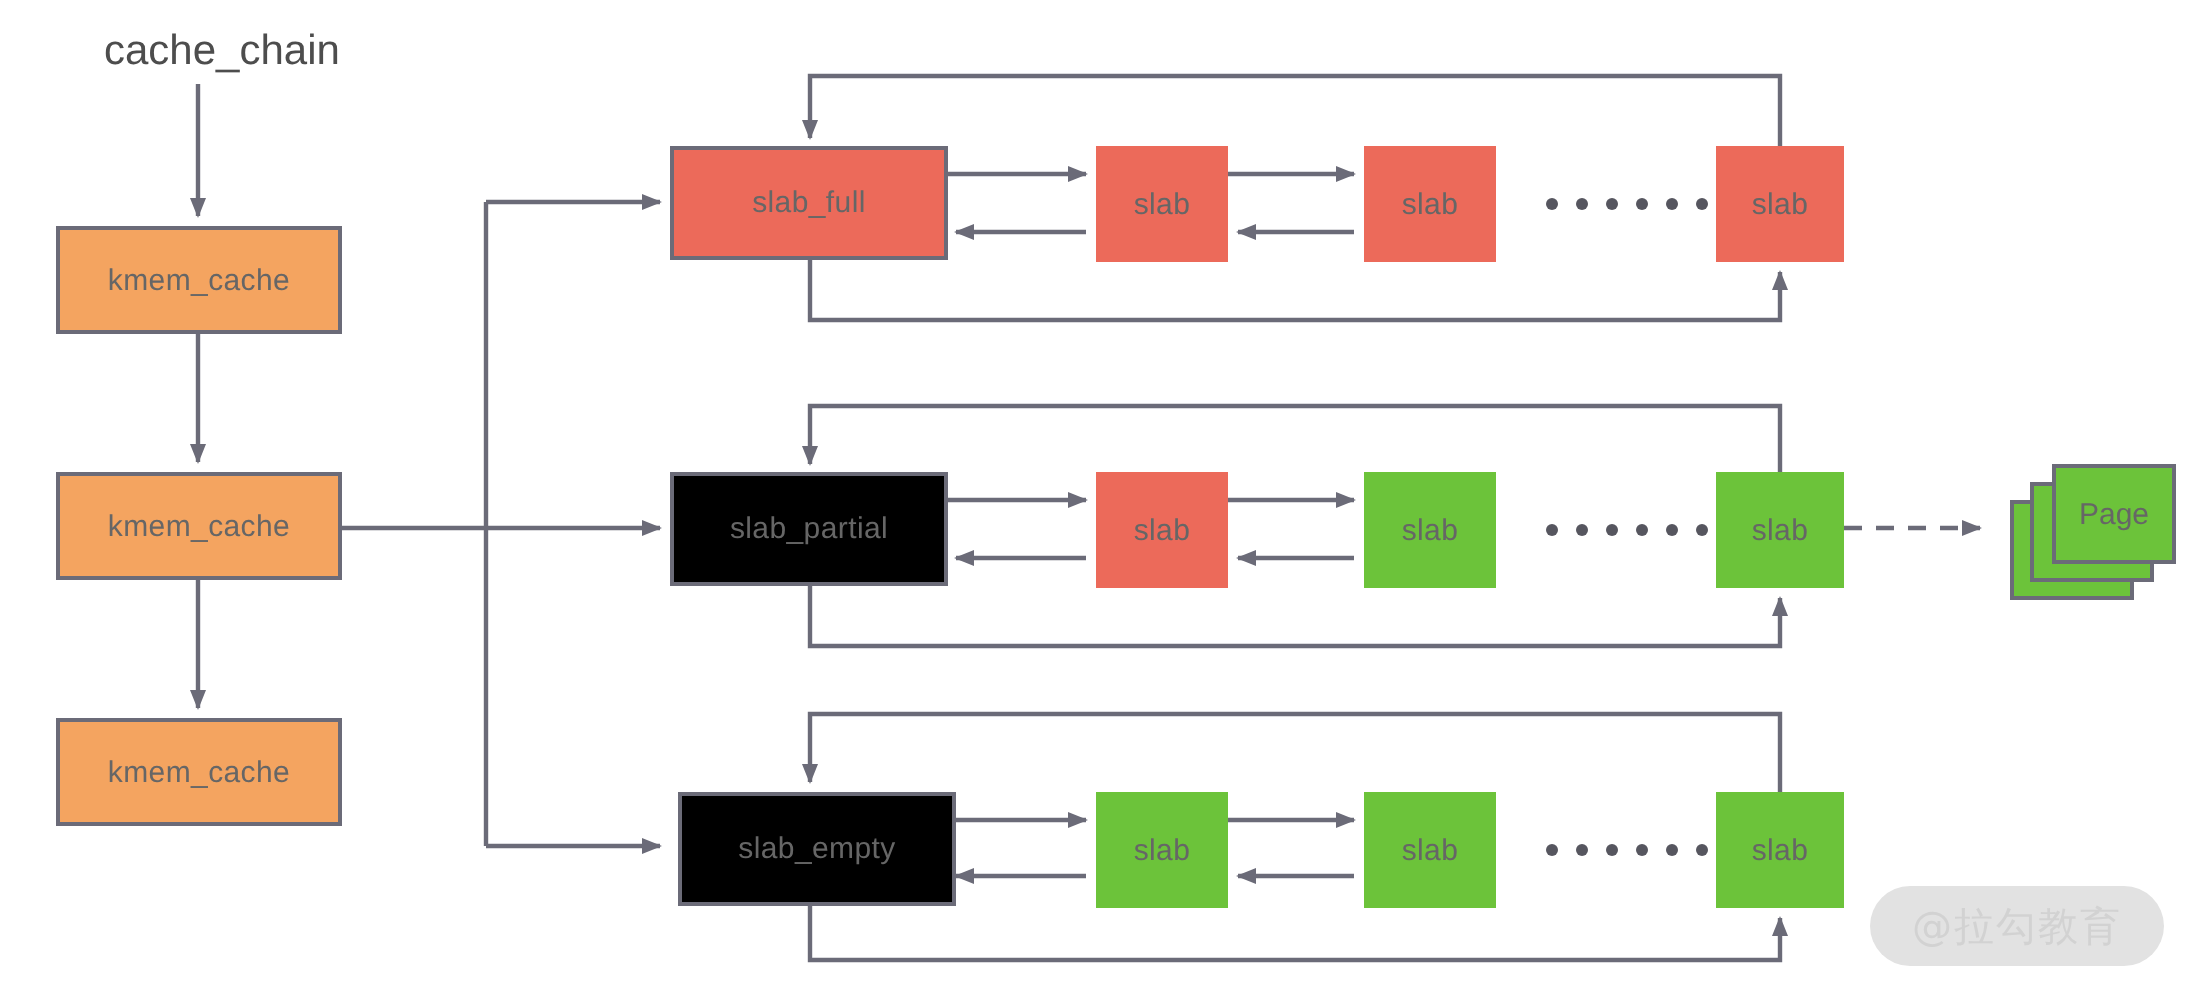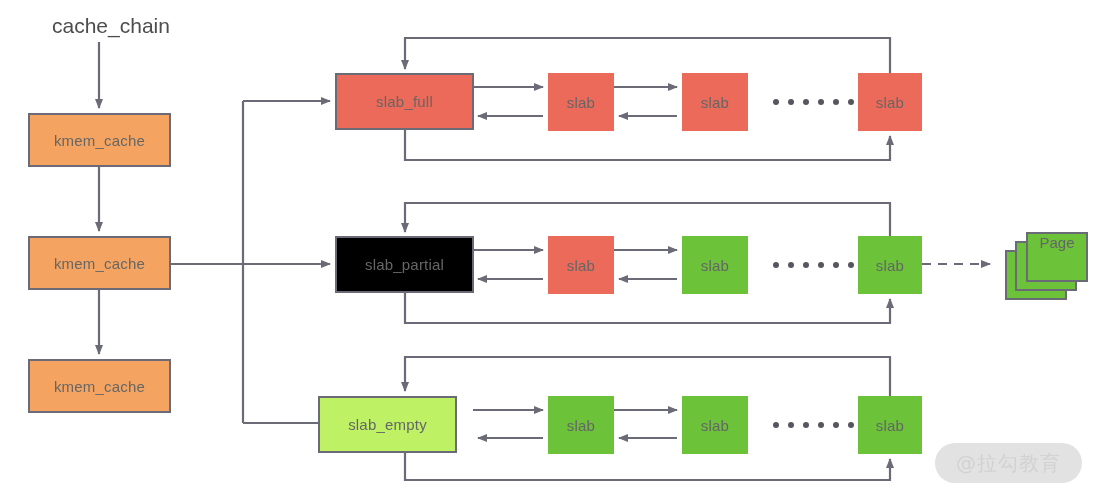--- a/index.html
+++ b/index.html
@@ -65,20 +65,21 @@
     background: #56565f;
   }
   .page-stack {
     position: absolute;
   }
   .page-card {
     position: absolute;
     box-sizing: border-box;
     border: 2px solid #6b6b78;
     display: flex;
+    align-items: center;
     justify-content: center;
     color: #666666;
     font-size: 15px;
   }
   .watermark {
     position: absolute;
     display: flex;
     align-items: center;
     justify-content: center;
     background: #e2e2e2;
@@ -196,21 +197,21 @@
   </div>
 
   <div class="page-stack" style="left:1005px; top:232px; width:85px; height:70px;">
     <div class="page-card" style="left:0px; top:18px; width:62px; height:50px; background:#6cc33a;"></div>
     <div class="page-card" style="left:10px; top:9px; width:62px; height:50px; background:#6cc33a;"></div>
     <div class="page-card" style="left:21px; top:0px; width:62px; height:50px; background:#6cc33a;">
       <span>Page</span>
     </div>
   </div>
 
-  <div class="node bordered" style="left:318px; top:396px; width:139px; height:57px; background:#bef264;">
+  <div class="node bordered" style="left:339px; top:396px; width:139px; height:57px; background:#000000;">
     <span>slab_empty</span>
   </div>
   <div class="node flat" style="left:548px; top:396px; width:66px; height:58px; background:#6cc33a;">
     <span>slab</span>
   </div>
   <div class="node flat" style="left:682px; top:396px; width:66px; height:58px; background:#6cc33a;">
     <span>slab</span>
   </div>
   <div class="dots" style="left:773px; top:422px;">
     <i></i>

